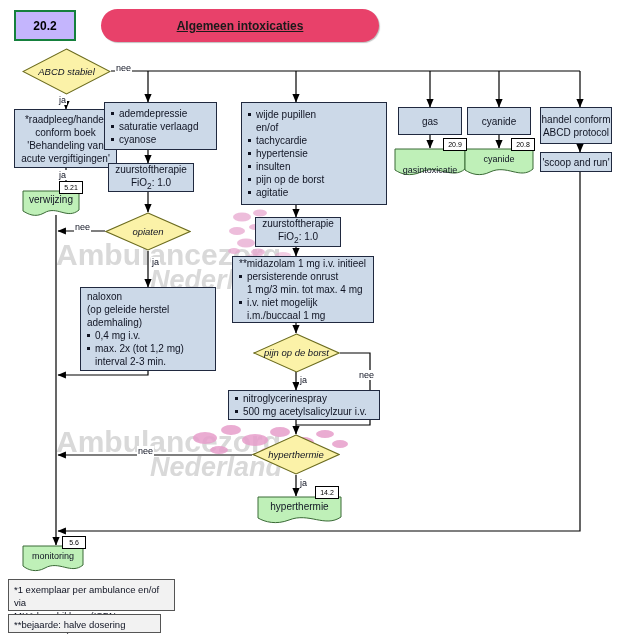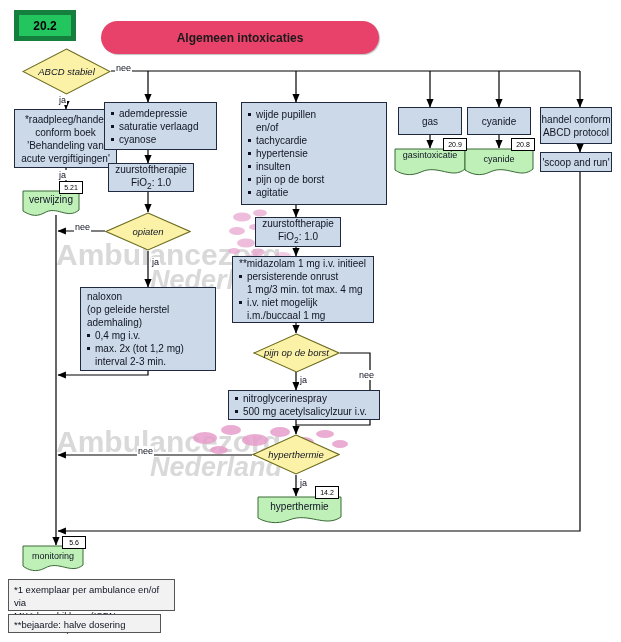--- a/index.html
+++ b/index.html
@@ -15,21 +15,21 @@
     font-size:10px;
     line-height:13px;
     display:flex;
     flex-direction:column;
     justify-content:center;
   }
   .box.center{align-items:center;text-align:center;}
   .box.left{align-items:flex-start;text-align:left;padding-left:6px;padding-right:4px;}
 
   .title-num{
-    border:5px solid #15803d;background:#22c55e;color:#000;
+    border:2px solid #15803d;background:#c4b5fd;color:#000;
     font-size:12px;font-weight:bold;
     display:flex;align-items:center;justify-content:center;
   }
   .title-bar{
     background:#e8416a;color:#1a1a1a;
     border-radius:18px;
     font-size:12px;font-weight:bold;
     display:flex;align-items:center;justify-content:center;
     box-shadow:1px 1px 1px rgba(0,0,0,.25);
   }
@@ -191,21 +191,21 @@
 
       <path d="M580,172 V531 H58" marker-end="url(#ar)"></path>
 
       <path d="M56,215 V545" marker-end="url(#ar)"></path>
     </g>
   </svg>
 
   <div class="layer-nodes">
 
     <div class="node title-num" style="left:14px;top:10px;width:62px;height:31px;">20.2</div>
-    <div class="node title-bar" style="left:101px;top:21px;width:278px;height:33px;">Algemeen intoxicaties</div>
+    <div class="node title-bar" style="left:101px;top:9px;width:278px;height:33px;text-decoration:underline;">Algemeen intoxicaties</div>
 
     <div class="node diamond" style="left:22px;top:48px;width:89px;height:47px;">
       <svg width="89" height="47">
           <polygon points="44.5,1 88,23.5 44.5,46 1,23.5" fill="#fbf2a8" stroke="#6b6b1e" stroke-width="1.1"></polygon>
         </svg>
       <div class="dlabel">ABCD stabiel</div>
     </div>
     <div class="edgelabel" style="left:115px;top:63px;">nee</div>
     <div class="edgelabel" style="left:58px;top:95px;">ja</div>
 
@@ -317,21 +317,21 @@
     </div>
     <div class="refbox" style="left:315px;top:486px;width:22px;height:11px;">14.2</div>
 
     <div class="node box center" style="left:398px;top:107px;width:64px;height:28px;">
       <div>gas</div>
     </div>
     <div class="doc" style="left:394px;top:148px;width:72px;height:30px;">
       <svg width="72" height="30">
           <path d="M1,1 H71 V21 C58,32 44,16 27,24 C16,29 7,26 1,22 Z" fill="#bff0b8" stroke="#3a6a36" stroke-width="1"></path>
         </svg>
-      <div class="dlabel" style="font-size:9px;padding-top:1px;">gasintoxicatie</div>
+      <div class="dlabel" style="font-size:9px;padding-top:16px;">gasintoxicatie</div>
     </div>
     <div class="refbox" style="left:443px;top:138px;width:22px;height:11px;">20.9</div>
 
     <div class="node box center" style="left:467px;top:107px;width:64px;height:28px;">
       <div>cyanide</div>
     </div>
     <div class="doc" style="left:464px;top:148px;width:70px;height:30px;">
       <svg width="70" height="30">
           <path d="M1,1 H69 V21 C56,32 43,16 26,24 C16,29 7,26 1,22 Z" fill="#bff0b8" stroke="#3a6a36" stroke-width="1"></path>
         </svg>

